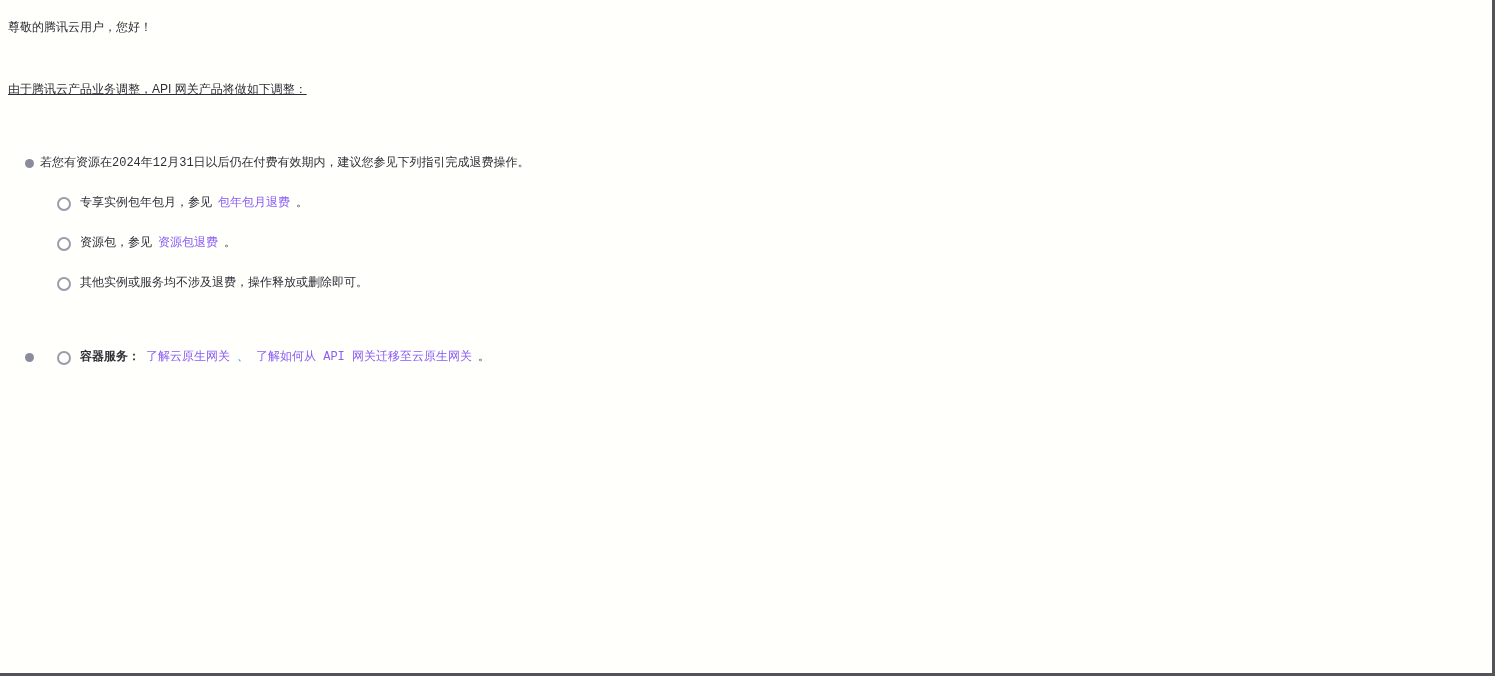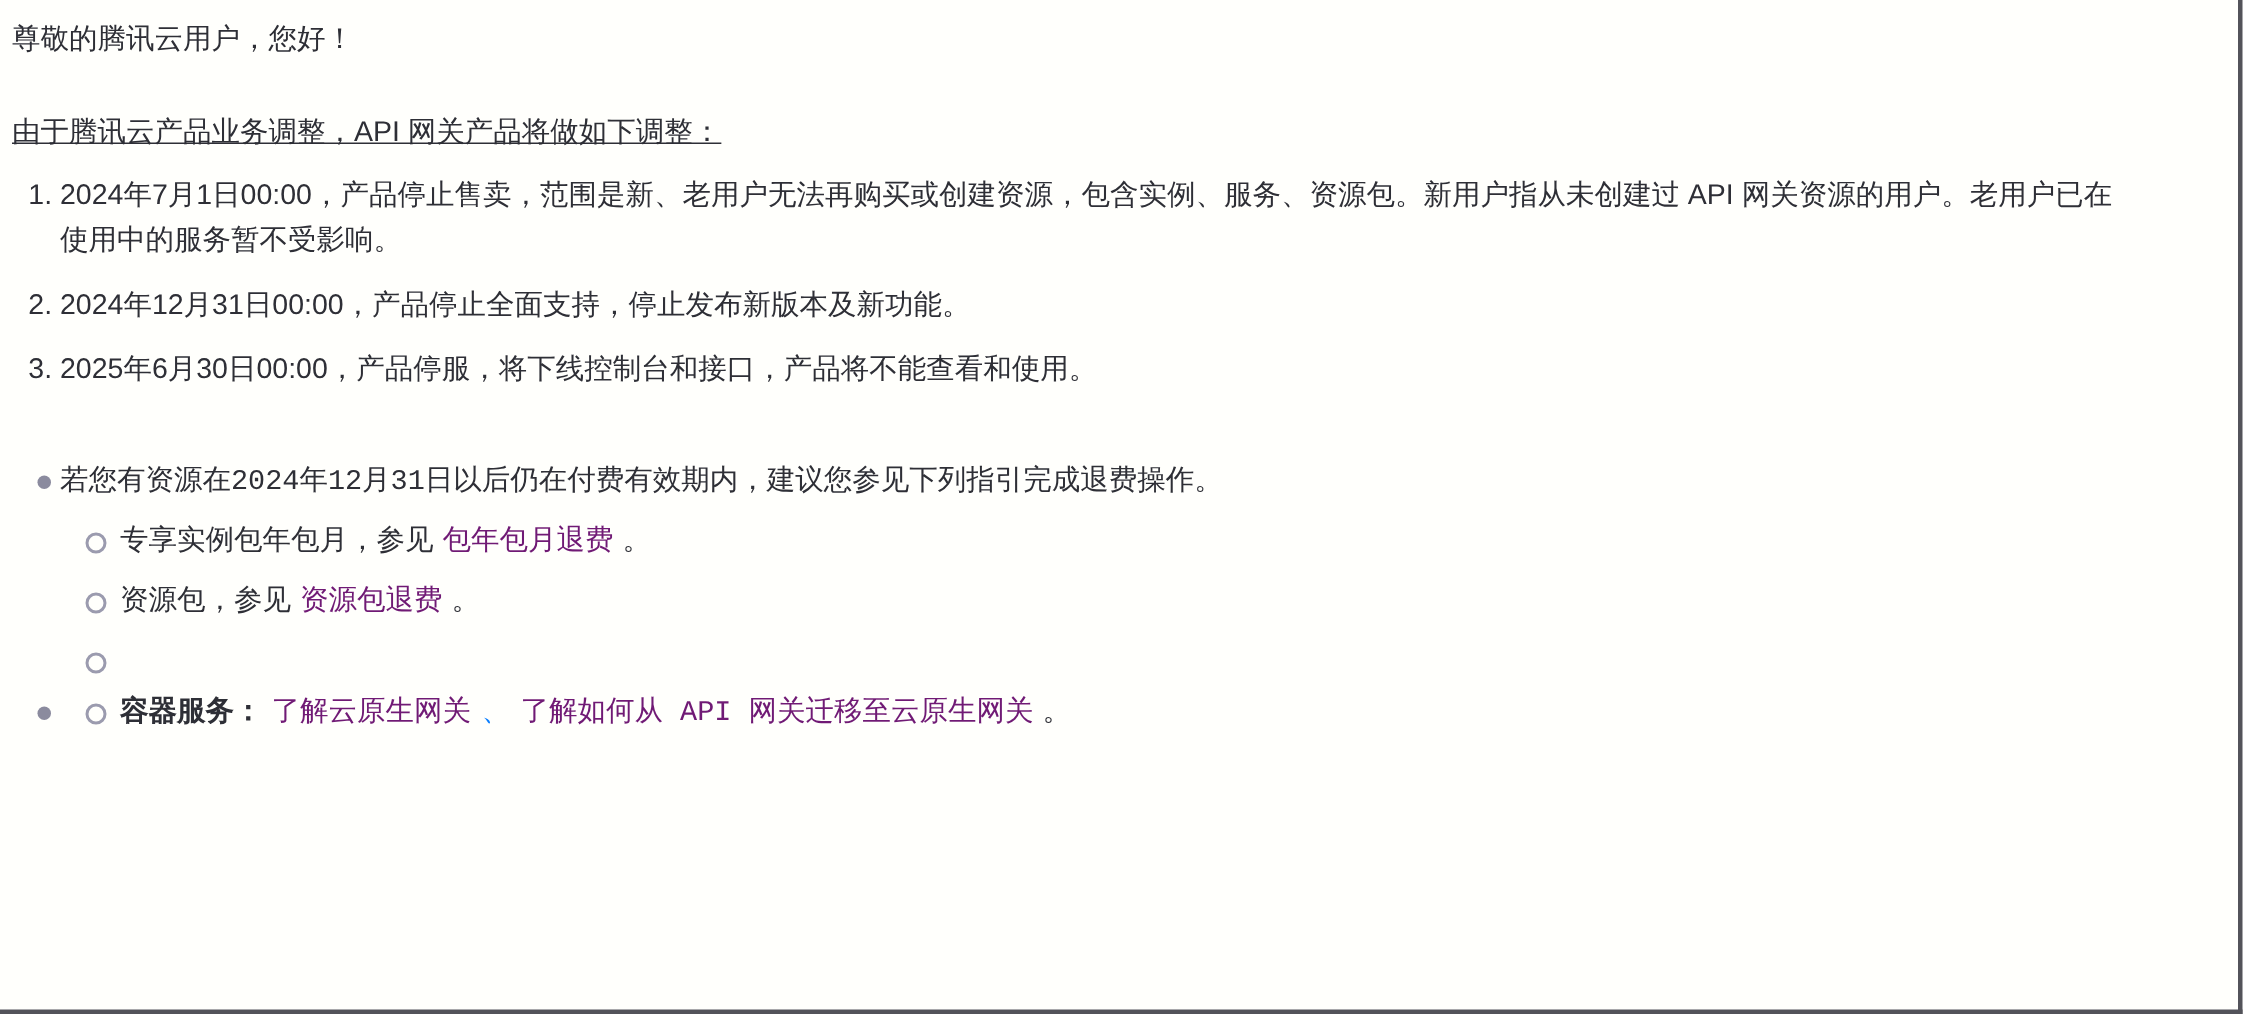--- a/index.html
+++ b/index.html
@@ -17,21 +17,21 @@
   .content {
     position: absolute;
     left: 0; top: 0;
     width: 1495px;
     height: 676px;
     box-sizing: border-box;
     background: #FFFFFC;
     border-right: 3px solid #53535A;
     border-bottom: 3px solid #53535A;
     padding: 12px 75px 0 8px;
-    font-size: 19px;
+    font-size: 12px;
     line-height: 30px;
     overflow: hidden;
   }
   p { margin: 0; }
   .intro { margin-top: 32px; text-decoration: underline; }
 
   ol.schedule {
     margin: 12px 0 0 0;
     padding: 0 0 0 32px;
   }
@@ -67,59 +67,55 @@
   .circ {
     position: absolute;
     left: 17px; top: 9px;
     width: 10px; height: 10px;
     border-radius: 50%;
     border: 2px solid #9B9BAE;
     background: transparent;
     box-sizing: content-box;
   }
   a.link {
-    color: #701a75;
+    color: #8b5cf6;
     text-decoration: none;
     cursor: pointer;
     margin: 0 6px;
   }
   .sep { color: #0A7EFF; margin: 0 1px; }
   b.lbl { font-weight: 700; }
 </style>
 </head>
 <body>
 
 <div class="viewport">
   <div class="content">
 
     <p class="greeting">尊敬的腾讯云用户，您好！</p>
 
     <p class="intro">由于腾讯云产品业务调整，API 网关产品将做如下调整：</p>
 
-    <ol class="schedule">
-      <li><span>2024年7月1日00:00，产品停止售卖，范围是新、老用户无法再购买或创建资源，包含实例、服务、资源包。新用户指从未创建过 API 网关资源的用户。老用户已在使用中的服务暂不受影响。</span></li>
-      <li><span>2024年12月31日00:00，产品停止全面支持，停止发布新版本及新功能。</span></li>
-      <li><span>2025年6月30日00:00，产品停服，将下线控制台和接口，产品将不能查看和使用。</span></li>
-    </ol>
 
     <ul class="topic">
       <li class="l1">
         <span class="dot"></span>
         <span>若您有资源在2024年12月31日以后仍在付费有效期内，建议您参见下列指引完成退费操作。</span>
         <ul class="sub">
           <li>
             <span class="circ"></span>
             <span>专享实例包年包月，参见</span><a class="link">包年包月退费</a><span>。</span>
           </li>
           <li>
             <span class="circ"></span>
             <span>资源包，参见</span><a class="link">资源包退费</a><span>。</span>
           </li>
           <li>
             <span class="circ"></span>
+            <span>其他实例或服务均不涉及退费，操作释放或删除即可。</span>
           </li>
         </ul>
       </li>
     </ul>
 
     <ul class="topic">
       <li class="l1">
         <span class="dot"></span>
         <ul class="sub">
           <li>

